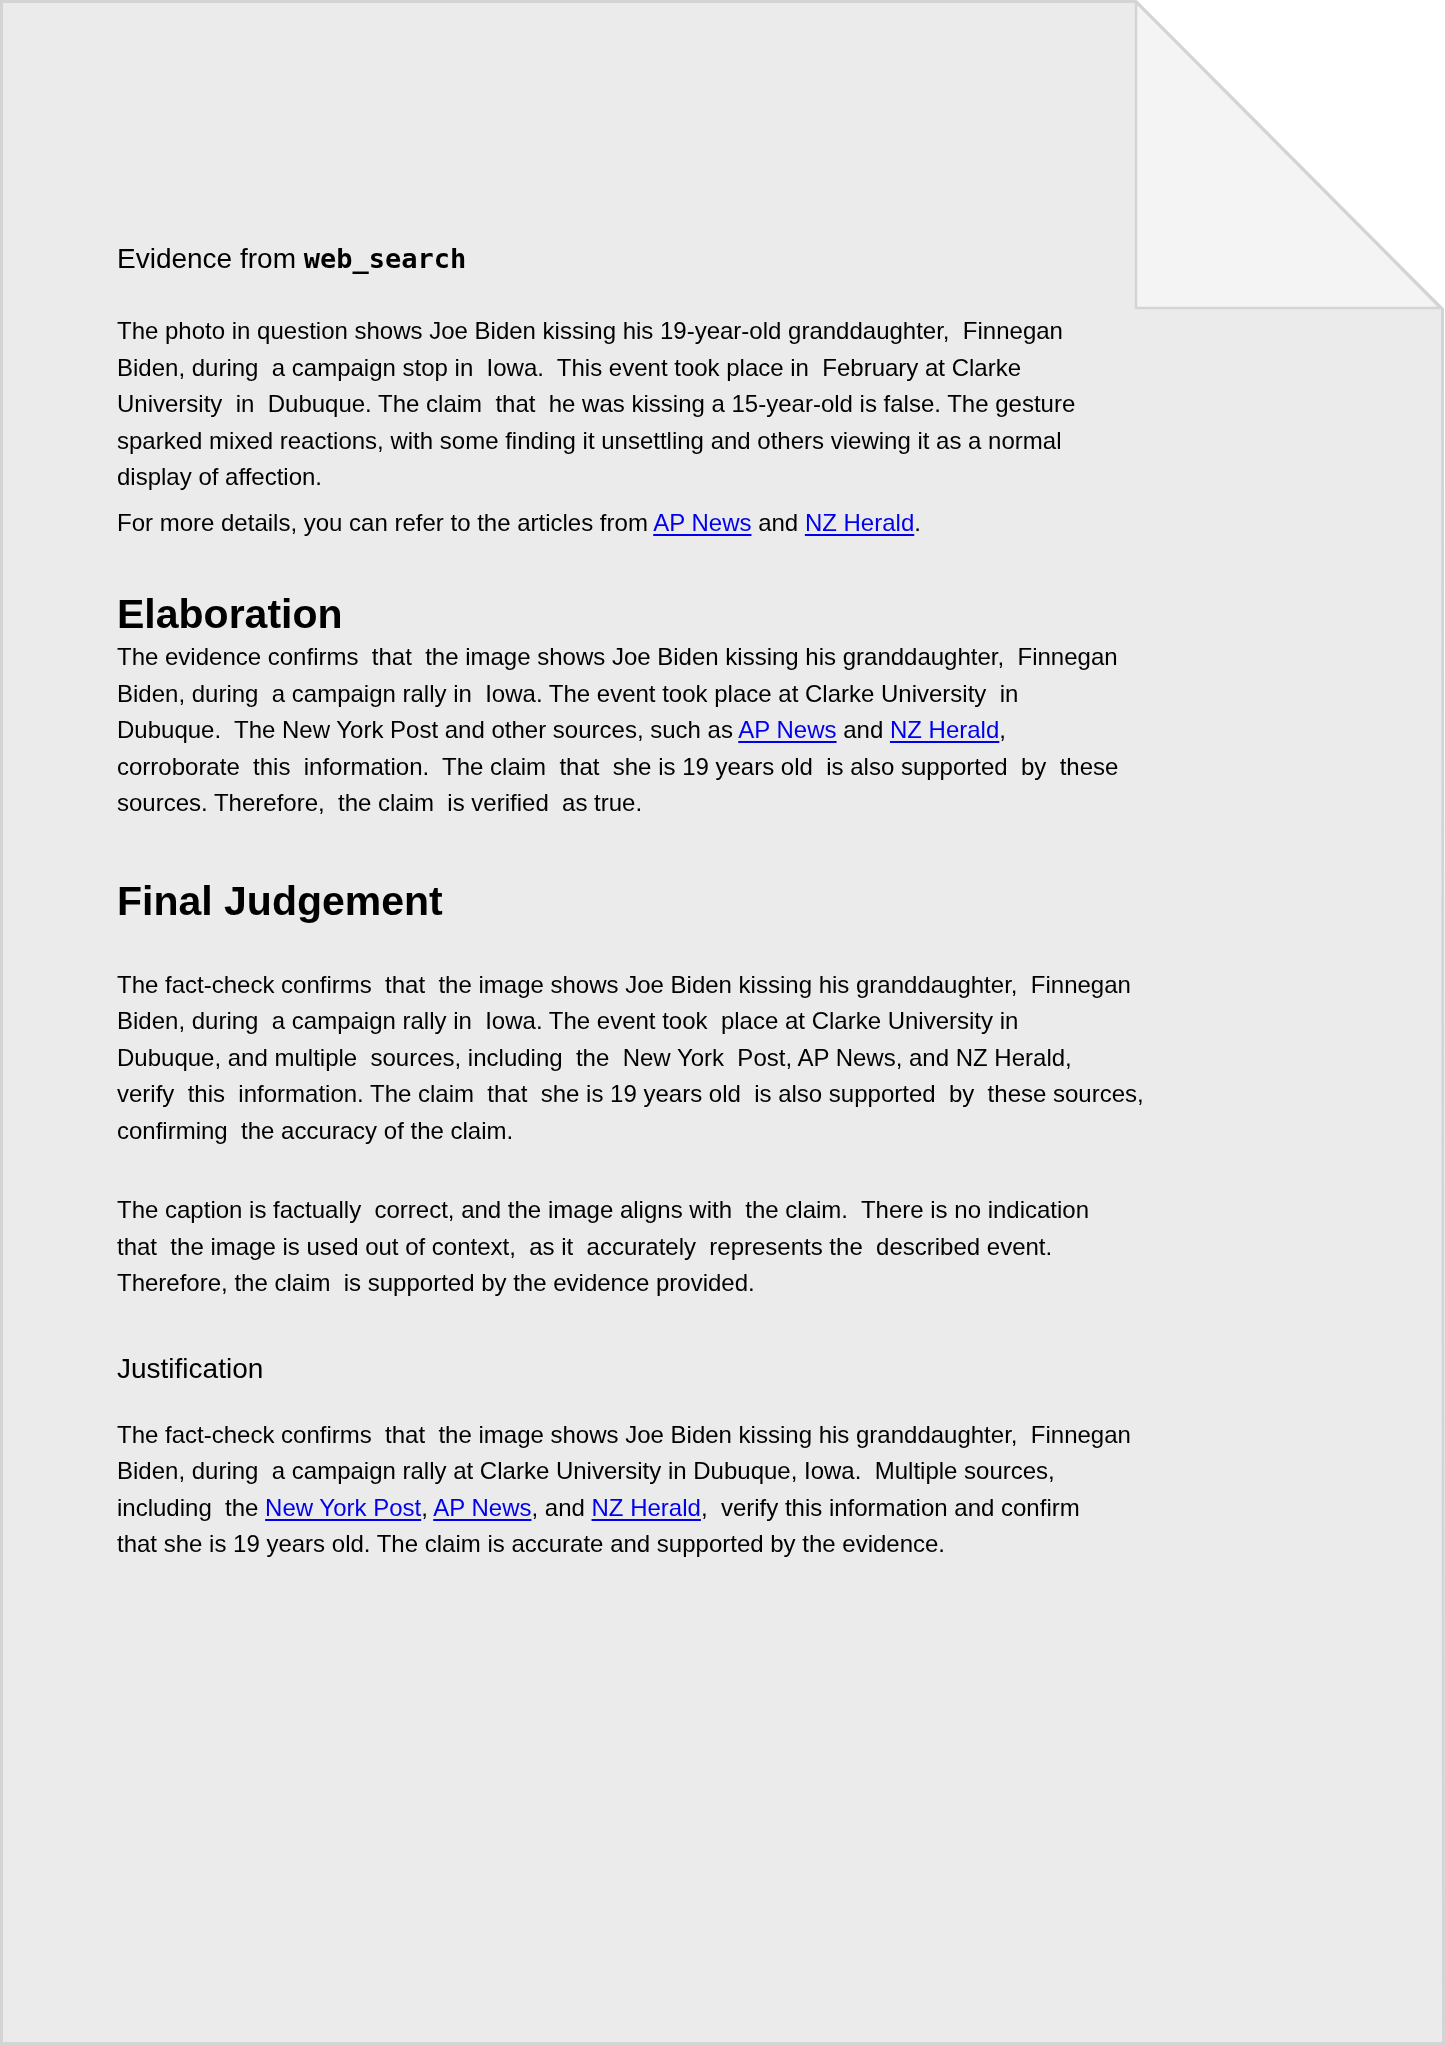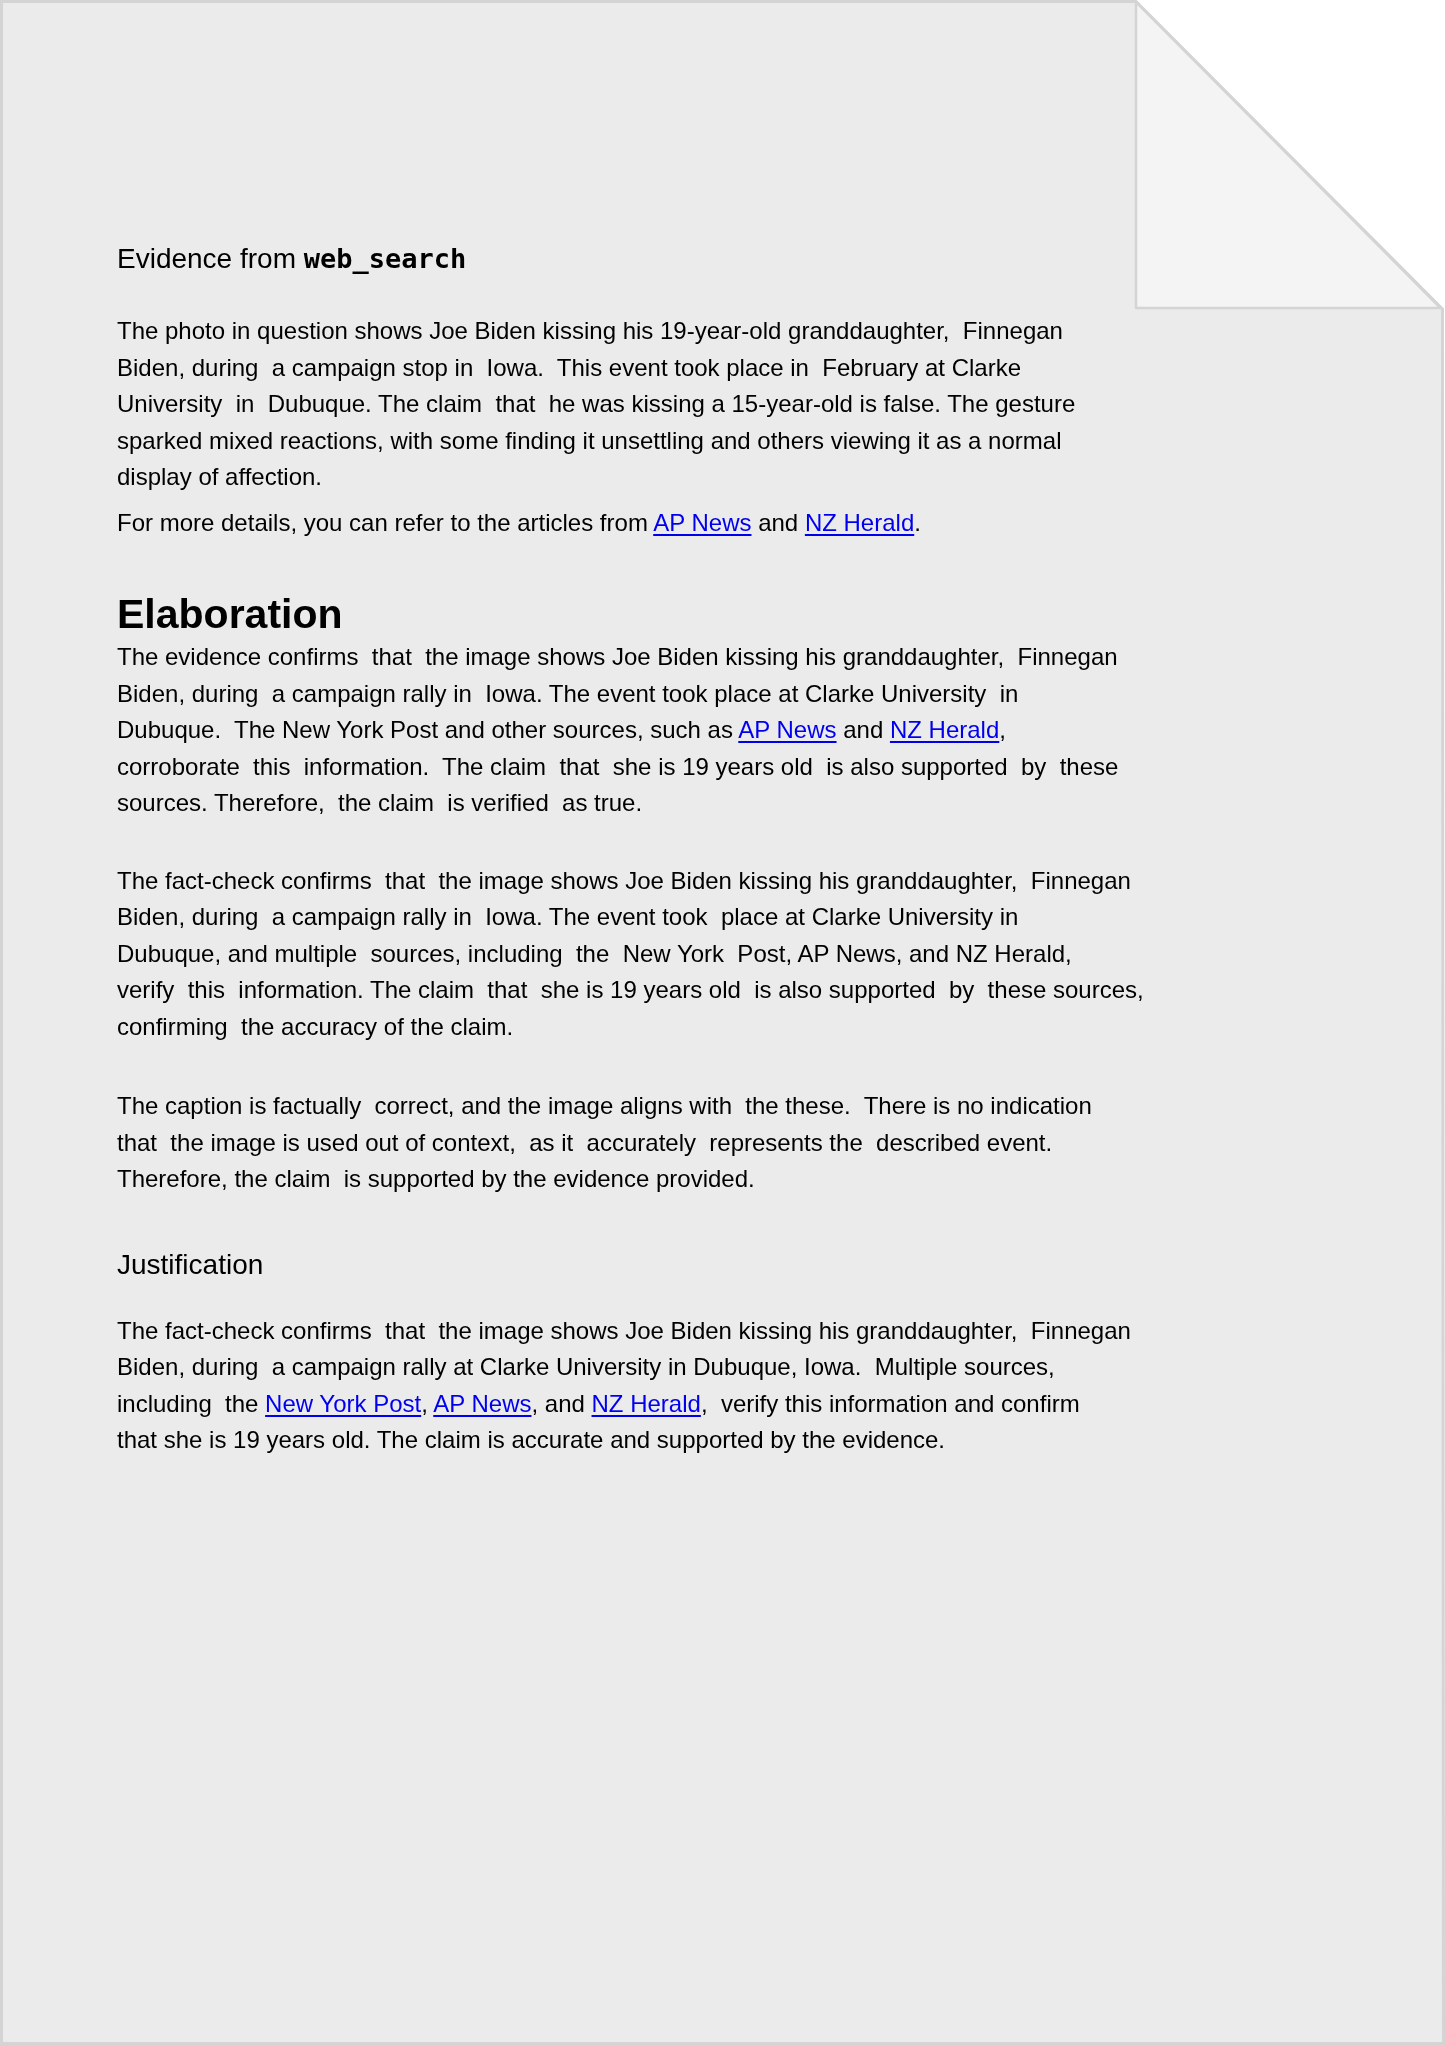--- a/index.html
+++ b/index.html
@@ -71,24 +71,25 @@
   <h2 class="h2 mt-h2e"><span>Evidence from </span><code>web_search</code></h2>
 
   <p class="body mt-p1"><span>The photo in question shows Joe Biden kissing his 19-year-old granddaughter,  Finnegan</span><br><span>Biden, during  a campaign stop in  Iowa.  This event took place in  February at Clarke</span><br><span>University  in  Dubuque. The claim  that  he was kissing a 15-year-old is false. The gesture</span><br><span>sparked mixed reactions, with some finding it unsettling and others viewing it as a normal</span><br><span>display of affection.</span></p>
 
   <p class="body mt-p2"><span>For more details, you can refer to the articles from </span><a href="#" class="doc-link">AP News</a><span> and </span><a href="#" class="doc-link">NZ Herald</a><span>.</span></p>
 
   <h1 class="big mt-h1a">Elaboration</h1>
 
   <p class="body mt-p3"><span>The evidence confirms  that  the image shows Joe Biden kissing his granddaughter,  Finnegan</span><br><span>Biden, during  a campaign rally in  Iowa. The event took place at Clarke University  in</span><br><span>Dubuque.  The New York Post and other sources, such as </span><a href="#" class="doc-link">AP News</a><span> and </span><a href="#" class="doc-link">NZ Herald</a><span>,</span><br><span>corroborate  this  information.  The claim  that  she is 19 years old  is also supported  by  these</span><br><span>sources. Therefore,  the claim  is verified  as true.</span></p>
 
+  <h1 class="big mt-h1b">Final Judgement</h1>
 
   <p class="body mt-p4"><span>The fact-check confirms  that  the image shows Joe Biden kissing his granddaughter,  Finnegan</span><br><span>Biden, during  a campaign rally in  Iowa. The event took  place at Clarke University in</span><br><span>Dubuque, and multiple  sources, including  the  New York  Post, AP News, and NZ Herald,</span><br><span>verify  this  information. The claim  that  she is 19 years old  is also supported  by  these sources,</span><br><span>confirming  the accuracy of the claim.</span></p>
 
-  <p class="body mt-p5"><span>The caption is factually  correct, and the image aligns with  the these.  There is no indication</span><br><span>that  the image is used out of context,  as it  accurately  represents the  described event.</span><br><span>Therefore, the claim  is supported by the evidence provided.</span></p>
+  <p class="body mt-p5"><span>The caption is factually  correct, and the image aligns with  the claim.  There is no indication</span><br><span>that  the image is used out of context,  as it  accurately  represents the  described event.</span><br><span>Therefore, the claim  is supported by the evidence provided.</span></p>
 
 
 
   <h2 class="h2 mt-just">Justification</h2>
 
   <p class="body mt-p6"><span>The fact-check confirms  that  the image shows Joe Biden kissing his granddaughter,  Finnegan</span><br><span>Biden, during  a campaign rally at Clarke University in Dubuque, Iowa.  Multiple sources,</span><br><span>including  the </span><a href="#" class="doc-link">New York Post</a><span>, </span><a href="#" class="doc-link">AP News</a><span>, and </span><a href="#" class="doc-link">NZ Herald</a><span>,  verify this information and confirm</span><br><span>that she is 19 years old. The claim is accurate and supported by the evidence.</span></p>
 
 </div>
 
 </body></html>

